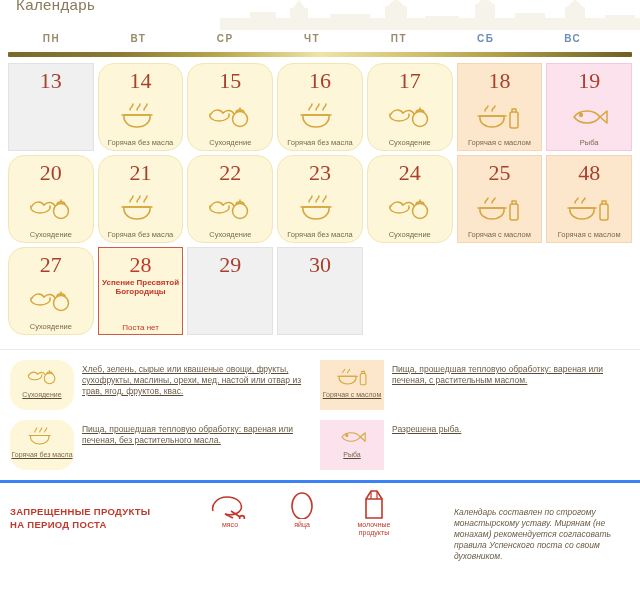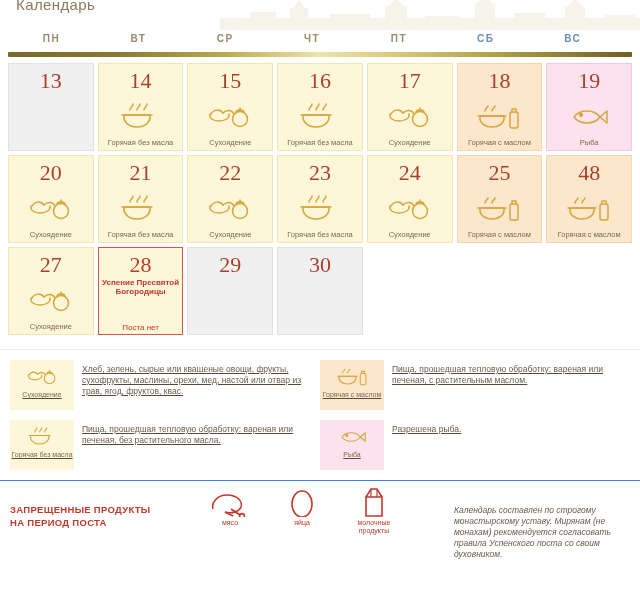--- a/index.html
+++ b/index.html
@@ -99,21 +99,21 @@
     margin-top: 4px;
     height: 40px;
     display: flex;
     align-items: center;
     justify-content: center;
     gap: 2px;
   }
 
   
   .c-gray   { background: #f0f0f0; border-color: #e2e2e2; }
-  .c-yellow { background: #fdf6d8; border-color: #f2e7b4; }
+  .c-yellow { background: #fdf6d8; border-color: #f2e7b4; border-radius: 16px; }
   .c-orange { background: #fce6cc; border-color: #f6d6b2; }
   .c-pink   { background: #fbe2ec; border-color: #f4cadb; }
   .c-white  { background: #ffffff; }
   .c-feast  { background: #fdf6d8; border: 1px solid #d05a4a; }
 
   .cell.feast .daynum { color: #c0392b; }
   .feast-text {
     font-size: 8px;
     line-height: 9px;
     color: #c0392b;
@@ -154,21 +154,21 @@
     color: #6b5b45;
     padding: 4px 8px 0 8px;
   }
 
   
   .forbidden {
     position: relative;
     width: 640px;
     margin-top: 6px;
     padding: 6px 10px 0 10px;
-    border-top: 1px solid #3b82f6;
+    border-top: 3px solid #3b82f6;
     display: flex;
     align-items: flex-start;
     gap: 37px;
   }
   .forb-title {
     font-size: 9.5px;
     font-weight: bold;
     color: #c0392b;
     line-height: 13px;
     letter-spacing: .3px;

